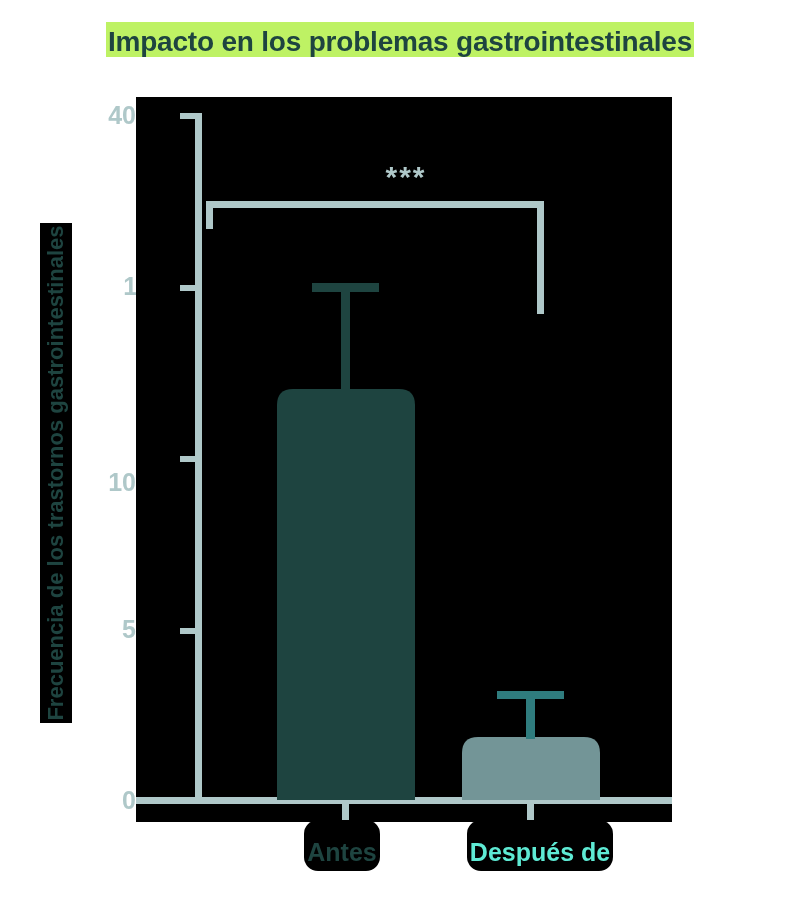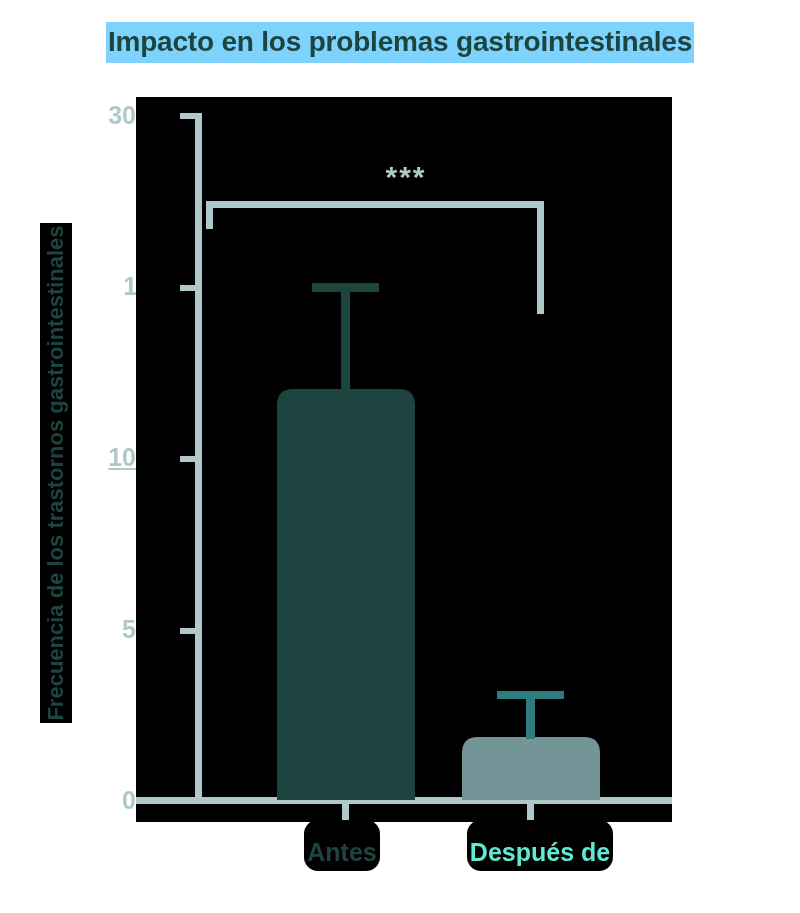--- a/index.html
+++ b/index.html
@@ -23,22 +23,22 @@
     width: 800px;
     text-align: center;
     font-size: 28px;
     font-weight: bold;
     letter-spacing: -0.2px;
     line-height: 1.0;
     color: #1E4440;
     white-space: nowrap;
   }
   #chart-title .hl {
-    background: #7dd3fc;
-    padding: 4px 2px 6px 2px;
+    background: #bef264;
+    padding: 4px 2px 0 2px;
   }
 
   
   #y-axis-title {
     position: absolute;
     left: -294px;
     top: 460px;
     width: 700px;
     transform: rotate(-90deg);
     transform-origin: 50% 50%;
@@ -113,23 +113,23 @@
     white-space: nowrap;
   }
 </style>
 </head>
 <body>
 
 <div id="chart-title"><span class="hl">Impacto en los problemas gastrointestinales</span></div>
 
 <div id="y-axis-title"><span class="hl">Frecuencia de los trastornos gastrointestinales</span></div>
 
-<div class="y-tick-label" id="ytl-20" style="left:82px; top:103px;">30</div>
+<div class="y-tick-label" id="ytl-20" style="left:82px; top:103px;">40</div>
 <div class="y-tick-label" id="ytl-15" style="left:97px; top:274px;">15</div>
-<div class="y-tick-label" id="ytl-10" style="left:82px; top:445px;text-decoration:underline;">10</div>
+<div class="y-tick-label" id="ytl-10" style="left:82px; top:470px;">10</div>
 <div class="y-tick-label" id="ytl-5" style="left:82px; top:617px;">5</div>
 <div class="y-tick-label" id="ytl-0" style="left:82px; top:788px;">0</div>
 
 <div id="plot-area">
   <svg id="plot-svg" viewBox="0 0 536 725" preserveAspectRatio="none">
 
     <rect x="59" y="16" width="7" height="690" fill="#AFC8C9"></rect>
 
     <rect x="44" y="16" width="18" height="6" fill="#AFC8C9"></rect>
     <rect x="44" y="188" width="18" height="6" fill="#AFC8C9"></rect>

